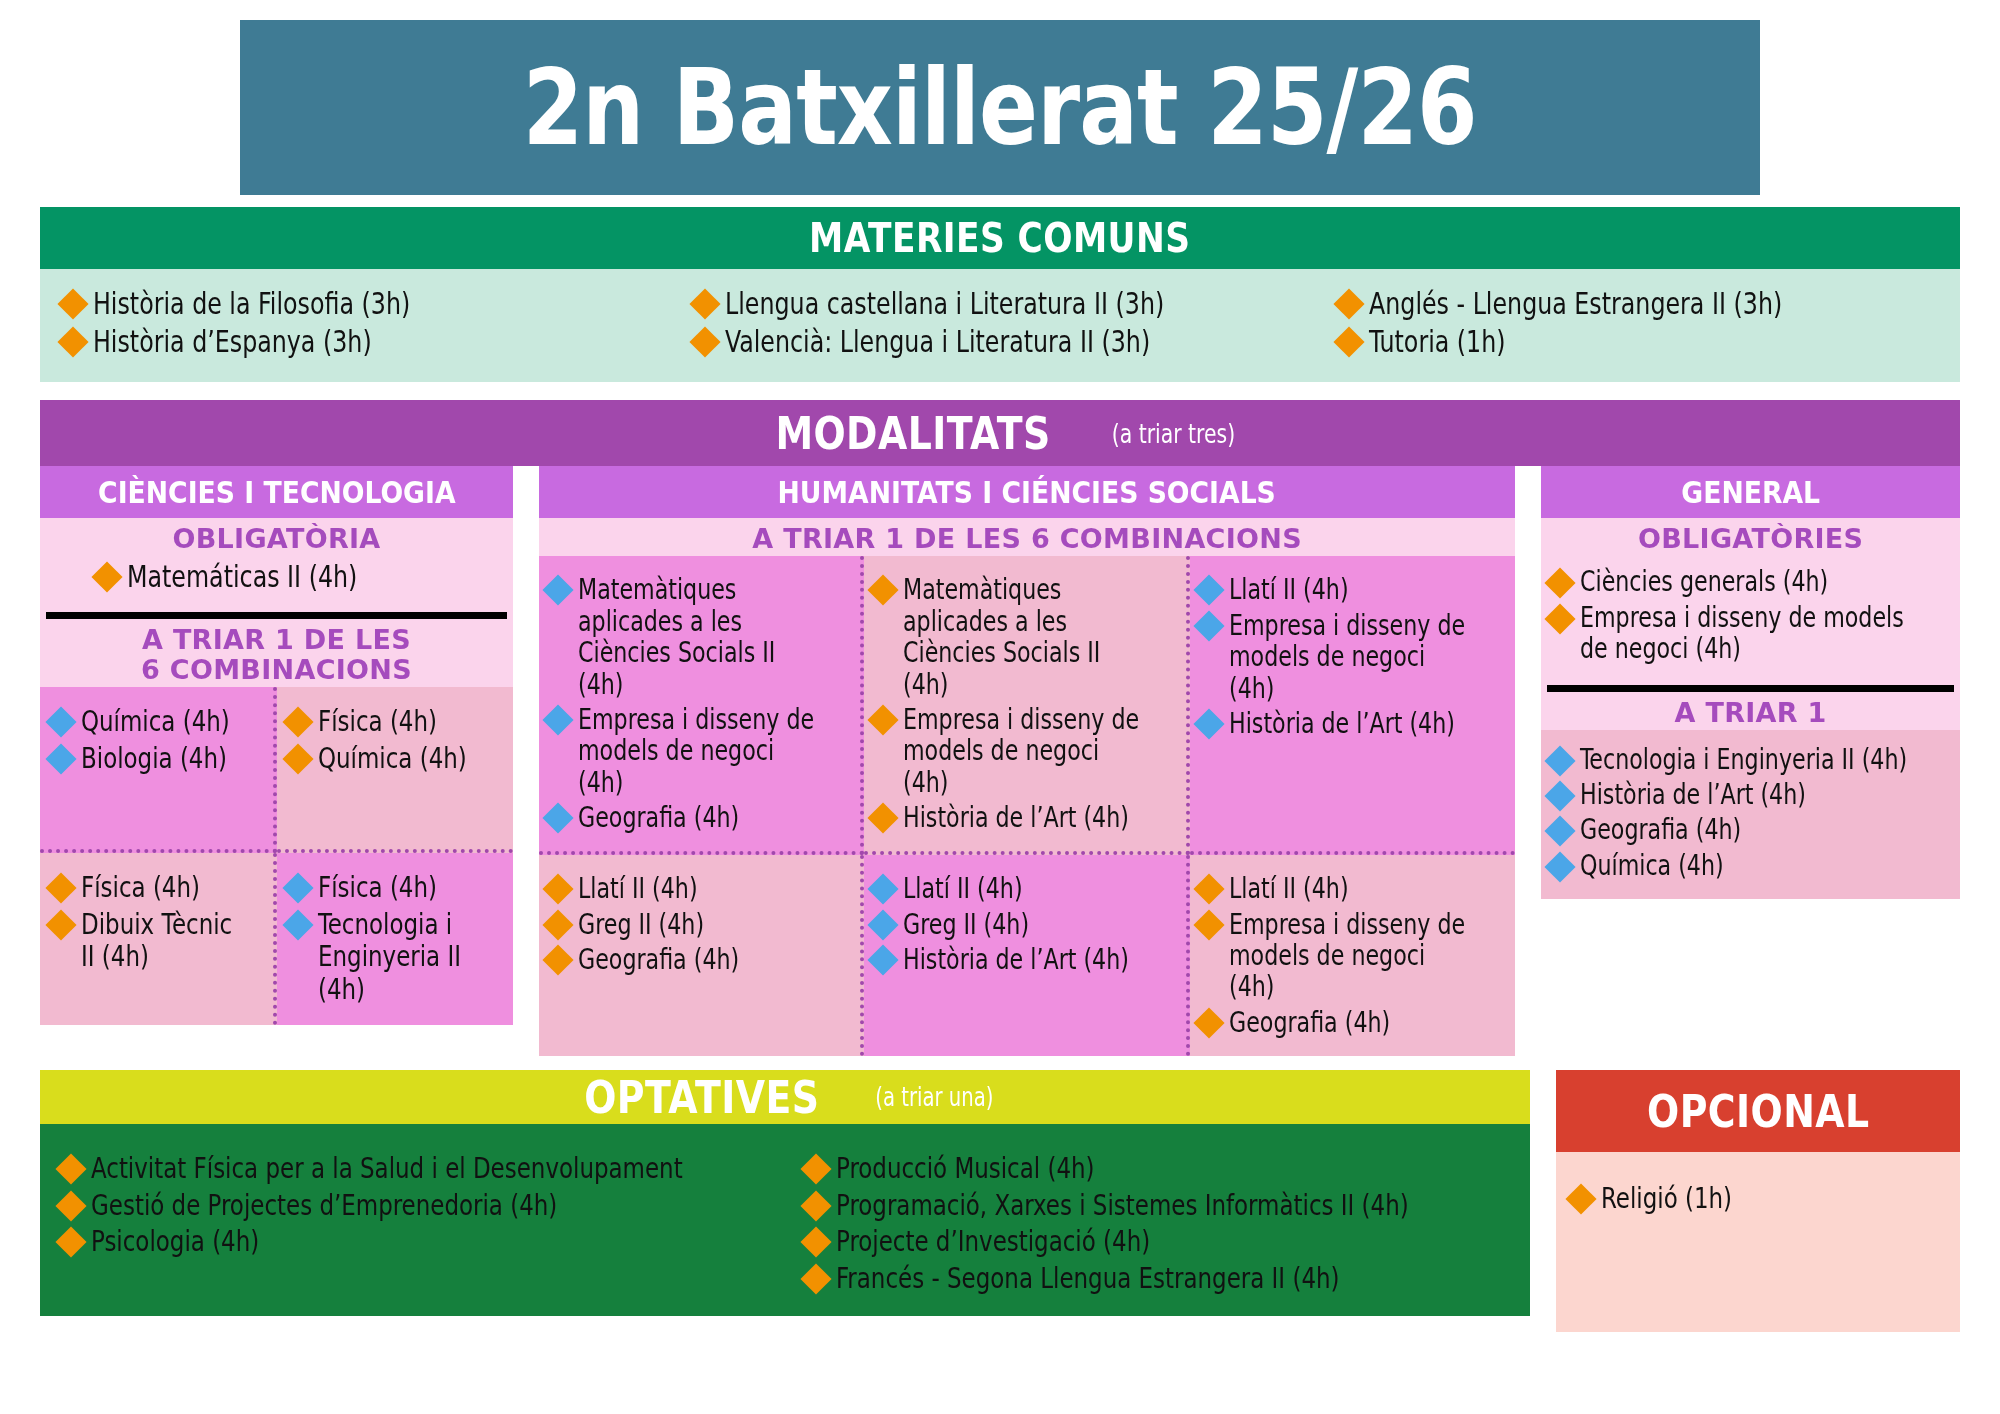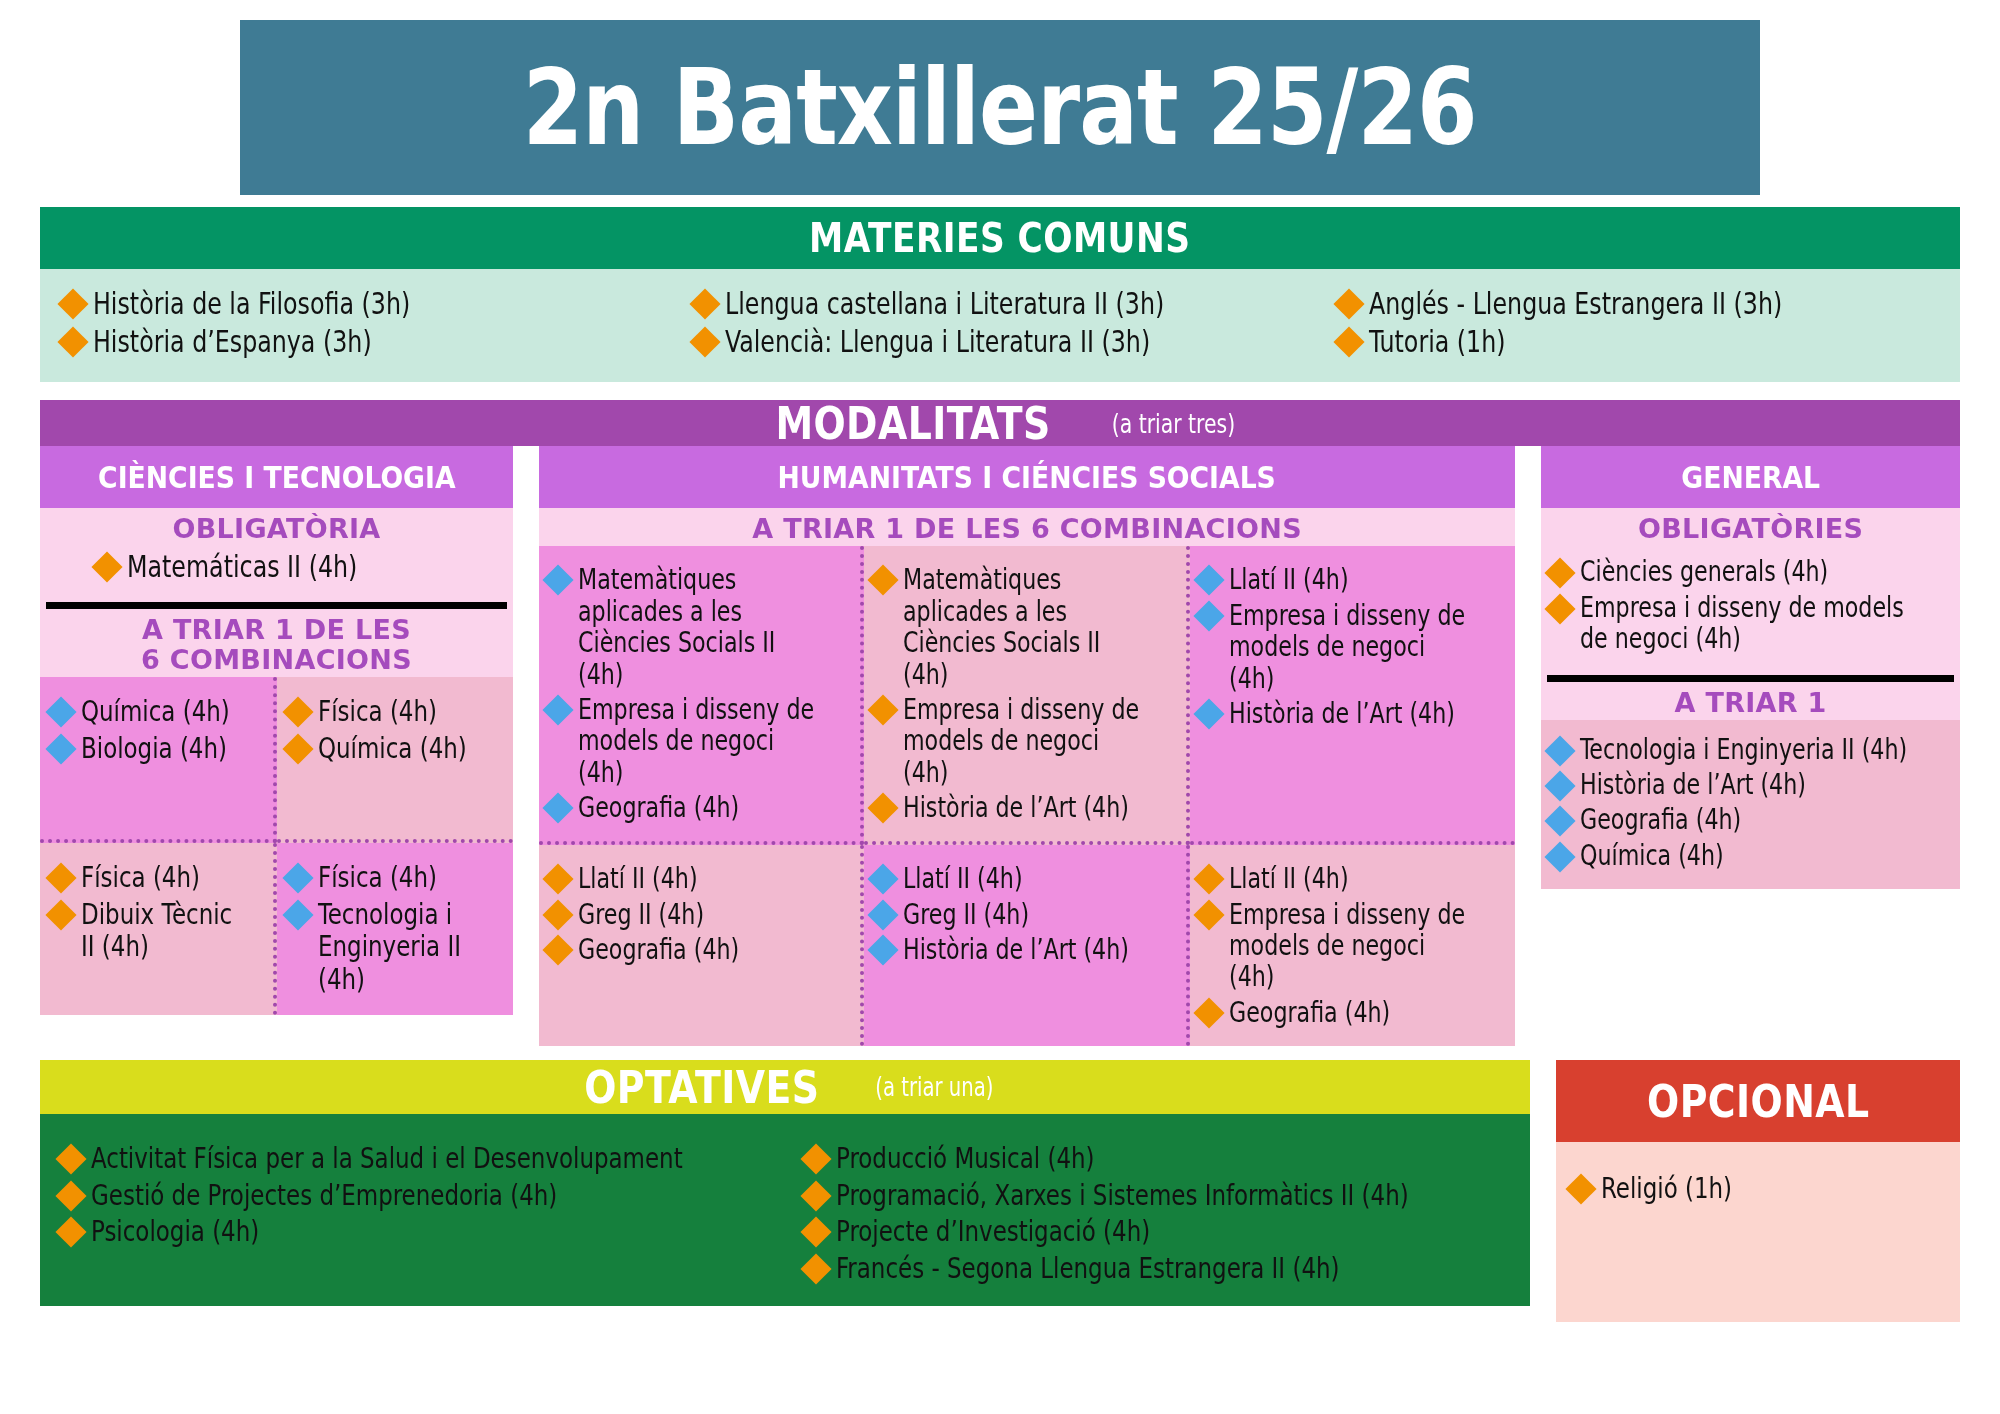--- a/index.html
+++ b/index.html
@@ -51,33 +51,33 @@
     transform:rotate(45deg);margin:6px 9px 0 0;
   }
   .dia.blue{background:#4ba6e8;}
   .txt{
     font-size:30px;color:#111;transform:scaleX(.88);transform-origin:left center;
     white-space:nowrap;
   }
   .txt.wrap{white-space:normal;}
 
   
-  .mod-banner{background:#a148ac;height:46px;margin-top:18px;}
+  .mod-banner{background:#a148ac;height:66px;margin-top:18px;}
   .mod-banner .banner-title{font-size:44px;}
   .mod-banner .banner-sub{font-size:27px;}
 
   .mod-row{display:flex;gap:26px;align-items:stretch;}
 
   .mod-col{display:flex;flex-direction:column;}
   .col-ciencies{flex:0 0 473px;}
   .col-human{flex:1;border-radius:19px;}
   .col-general{flex:0 0 404px;}
 
   .subhead{
-    background:#c86ae0;height:62px;display:flex;align-items:center;justify-content:center;
+    background:#c86ae0;height:52px;display:flex;align-items:center;justify-content:center;
   }
   .subhead span{
     color:#fff;font-weight:bold;font-size:31px;
     font-family:"DejaVu Sans","Liberation Sans",sans-serif;
     transform:scaleX(.86);white-space:nowrap;
   }
 
   .section-label{
     background:#fbd4ec;text-align:center;color:#a54bbd;font-weight:bold;
     font-family:"DejaVu Sans","Liberation Sans",sans-serif;

